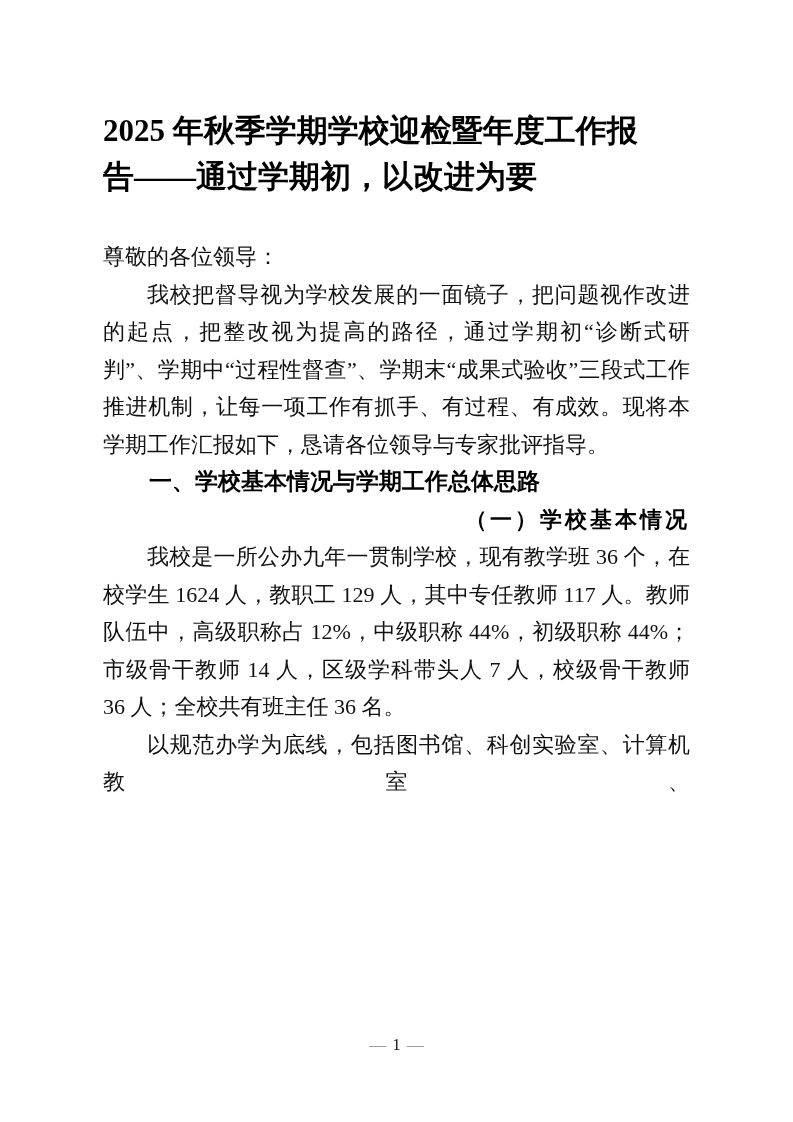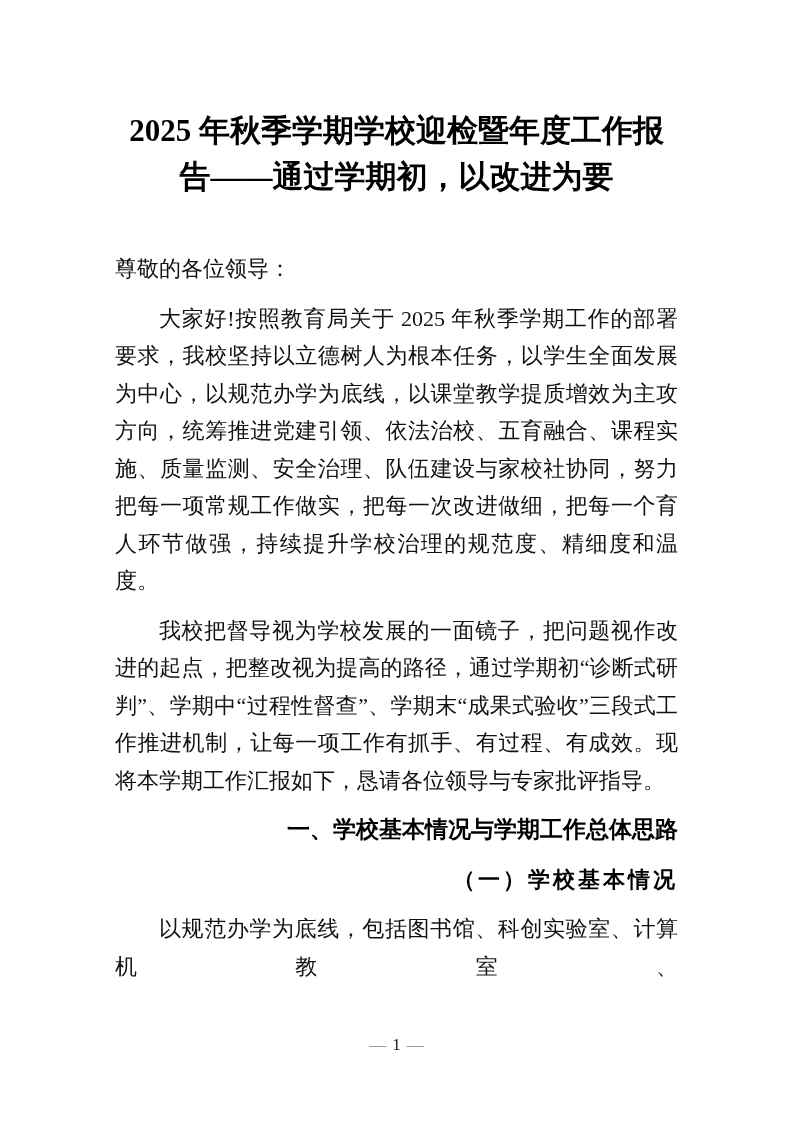--- a/index.html
+++ b/index.html
@@ -18,59 +18,58 @@
   .doc-title {
     position: absolute;
     left: 103px;
     width: 587px;
     top: 108px;
     margin: 0;
     font-family: "Liberation Serif", "DejaVu Serif", serif;
     font-weight: 700;
     font-size: 31px;
     line-height: 46px;
-    text-align: center;
     color: #000000;
   }
   .doc-title .title-line {
     display: block;
     white-space: nowrap;
   }
   .doc-body {
     position: absolute;
     left: 103px;
     width: 587px;
     top: 238px;
     font-family: "Liberation Serif", "DejaVu Serif", serif;
     font-size: 22px;
     line-height: 37.5px;
     color: #111111;
     text-align: justify;
   }
   .doc-body p, .doc-body h2, .doc-body h3 {
-    margin: 12px;
+    margin: 0;
     padding: 0;
   }
   .salutation {
     text-indent: 0;
   }
   .para {
     text-indent: 2em;
   }
   .para-fill {
     text-align-last: justify;
   }
   .h-section {
     font-family: "Liberation Sans", "DejaVu Sans", sans-serif;
     font-weight: 700;
     font-size: 23px;
     line-height: 37.5px;
     color: #000000;
     text-indent: 2em;
-    text-align: right;
+    text-align: left;
   }
   .h-subsection {
     font-family: "Liberation Serif", "DejaVu Serif", serif;
     font-weight: 700;
     font-size: 22px;
     line-height: 37.5px;
     color: #000000;
     text-indent: 1.5em;
     letter-spacing: 3px;
     text-align: right;
@@ -99,28 +98,28 @@
 <div class="page">
 
   <h1 class="doc-title">
     <span class="title-line">2025 年秋季学期学校迎检暨年度工作报</span>
     <span class="title-line">告——通过学期初，以改进为要</span>
   </h1>
 
   <div class="doc-body">
     <p class="salutation">尊敬的各位领导：</p>
 
-    <p class="para">大家好!按照教育局关于 2025 年秋季学期工作的部署要求，我校坚持以立德树人为根本任务，以学生全面发展为中心，以规范办学为底线，以课堂教学提质增效为主攻方向，统筹推进党建引领、依法治校、五育融合、课程实施、质量监测、安全治理、队伍建设与家校社协同，努力把每一项常规工作做实，把每一次改进做细，把每一个育人环节做强，持续提升学校治理的规范度、精细度和温度。</p>
 
     <p class="para">我校把督导视为学校发展的一面镜子，把问题视作改进的起点，把整改视为提高的路径，通过学期初“诊断式研判”、学期中“过程性督查”、学期末“成果式验收”三段式工作推进机制，让每一项工作有抓手、有过程、有成效。现将本学期工作汇报如下，恳请各位领导与专家批评指导。</p>
 
     <h2 class="h-section">一、学校基本情况与学期工作总体思路</h2>
 
     <h3 class="h-subsection">（一）学校基本情况</h3>
 
+    <p class="para">我校是一所公办九年一贯制学校，现有教学班 36 个，在校学生 1624 人，教职工 129 人，其中专任教师 117 人。教师队伍中，高级职称占 12%，中级职称 44%，初级职称 44%；市级骨干教师 14 人，区级学科带头人 7 人，校级骨干教师 36 人；全校共有班主任 36 名。</p>
 
     <p class="para para-fill">以规范办学为底线，包括图书馆、科创实验室、计算机教室、</p>
   </div>
 
   <div class="page-footer">
     <span class="dash">—</span><span class="pagenum">1</span><span class="dash">—</span>
   </div>
 
 </div>
 

